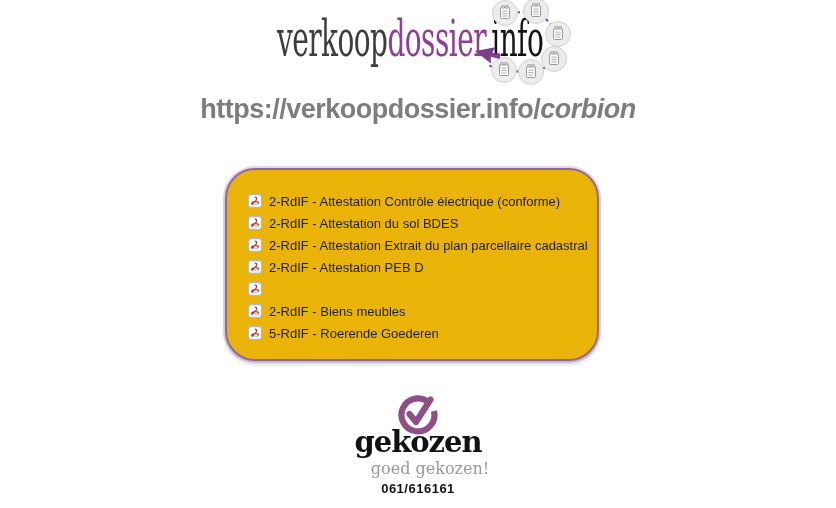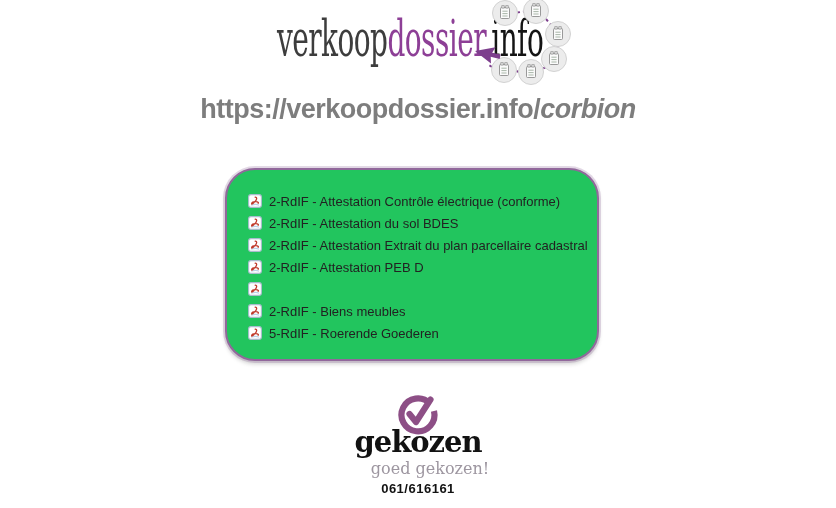--- a/index.html
+++ b/index.html
@@ -30,21 +30,21 @@
     text-decoration-color:#8f8f8f;text-underline-offset:5px;
     cursor:pointer;
   }
   .url-slug{font-style:italic;}
 
   
   .doc-box{
     position:absolute;left:225px;top:168px;width:374px;height:193px;
     box-sizing:border-box;border:2px solid #91689b;border-radius:30px;
     box-shadow:0 0 0 2px rgba(145,104,155,0.25), 0 3px 4px rgba(0,0,0,0.18);
-    background:#22c55e;
+    background:#eab308;
   }
   .doc-list{list-style:none;margin:0;padding:20px 10px 0 21px;}
   .doc-row{
     display:flex;align-items:center;height:22px;cursor:pointer;
     font-size:13px;color:#222222;white-space:nowrap;
   }
   .pdf-ic{flex:0 0 auto;margin-right:7px;display:inline-block;}
 
   
   .check-wrap{position:absolute;left:50%;top:390px;margin-left:-26px;width:52px;text-align:center;}

